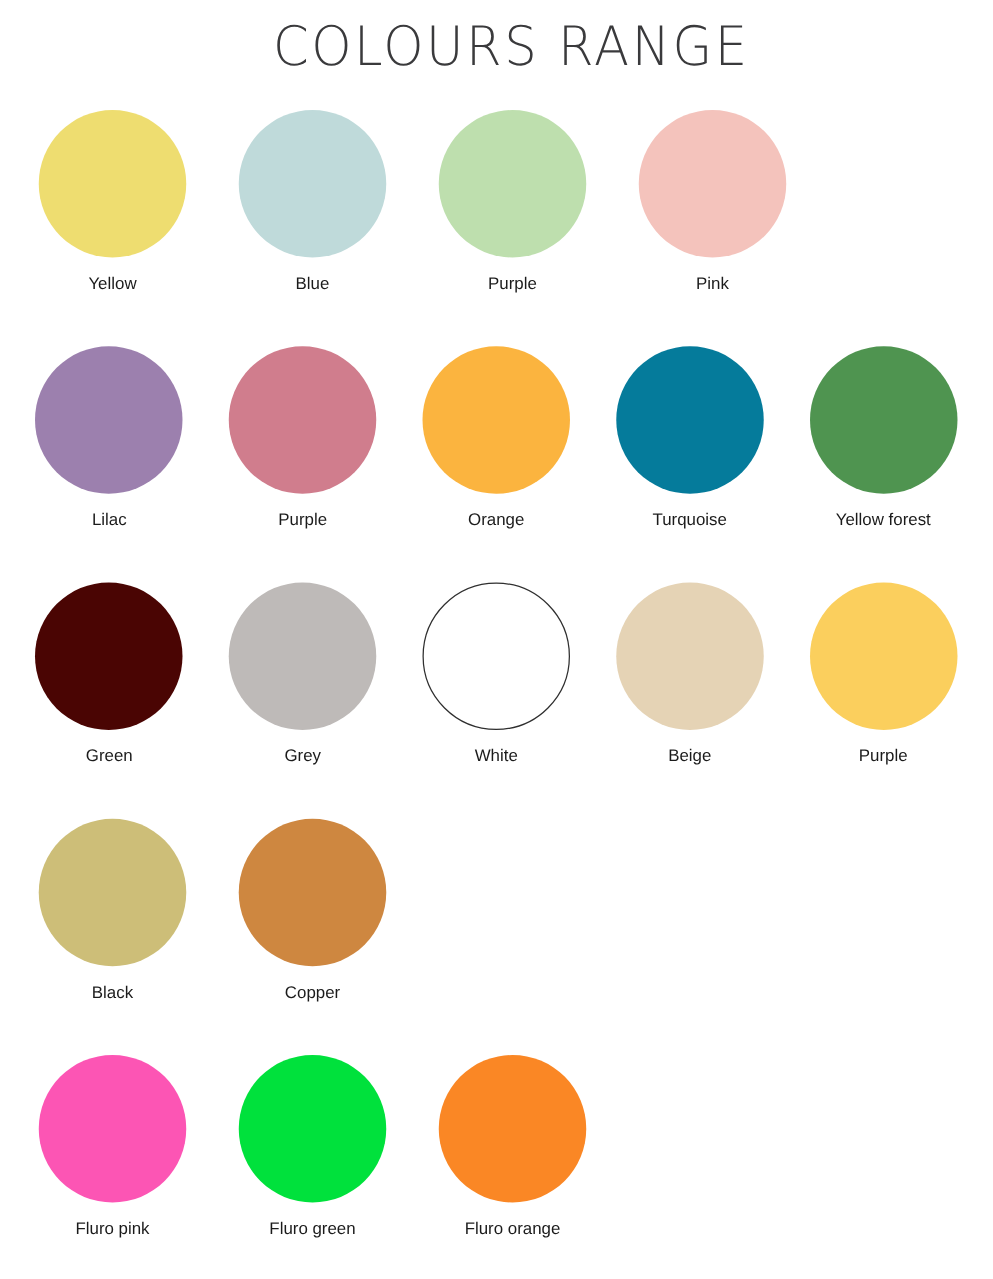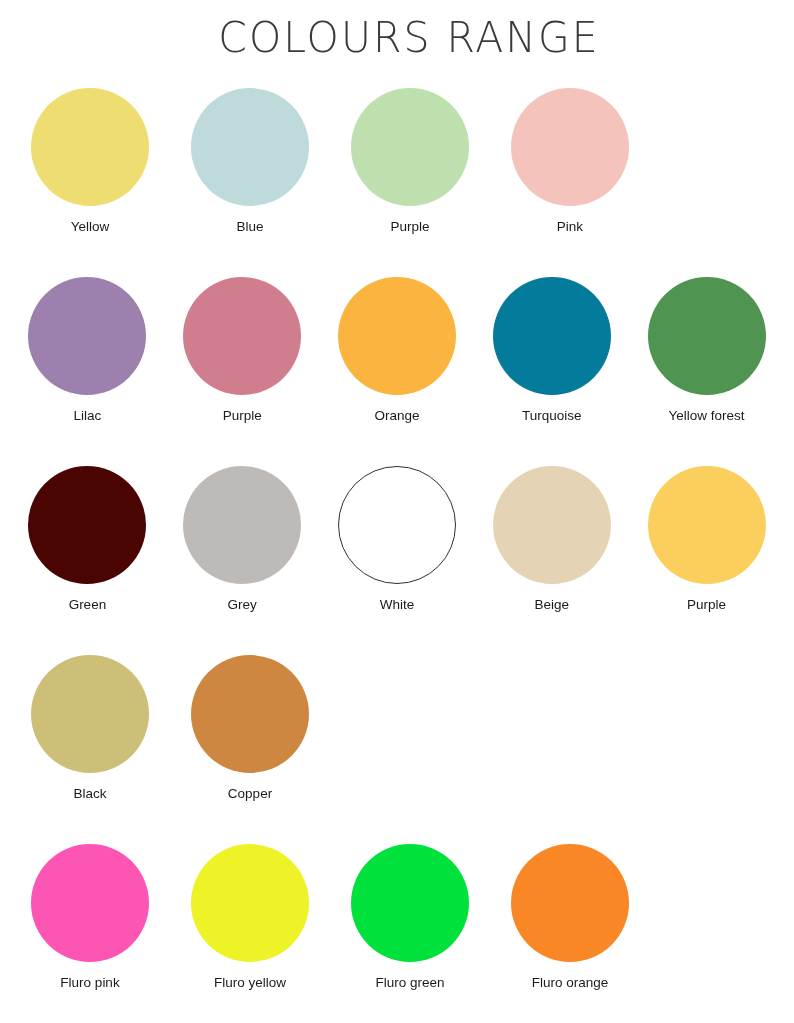--- a/index.html
+++ b/index.html
@@ -171,24 +171,20 @@
           <div class="swatch" style="background: rgb(206, 135, 64);"></div>
           <div class="label">Copper</div>
         </div>
       </div>
       <div class="row">
         <div class="cell">
           <div class="swatch" style="background: rgb(252, 85, 180);"></div>
           <div class="label">Fluro pink</div>
         </div>
         <div class="cell">
-          <div class="swatch" style="background: rgb(237, 243, 38);"></div>
-          <div class="label">Fluro yellow</div>
-        </div>
-        <div class="cell">
           <div class="swatch" style="background: rgb(0, 225, 60);"></div>
           <div class="label">Fluro green</div>
         </div>
         <div class="cell">
           <div class="swatch" style="background: rgb(250, 135, 37);"></div>
           <div class="label">Fluro orange</div>
         </div>
       </div>
     </div>
 

